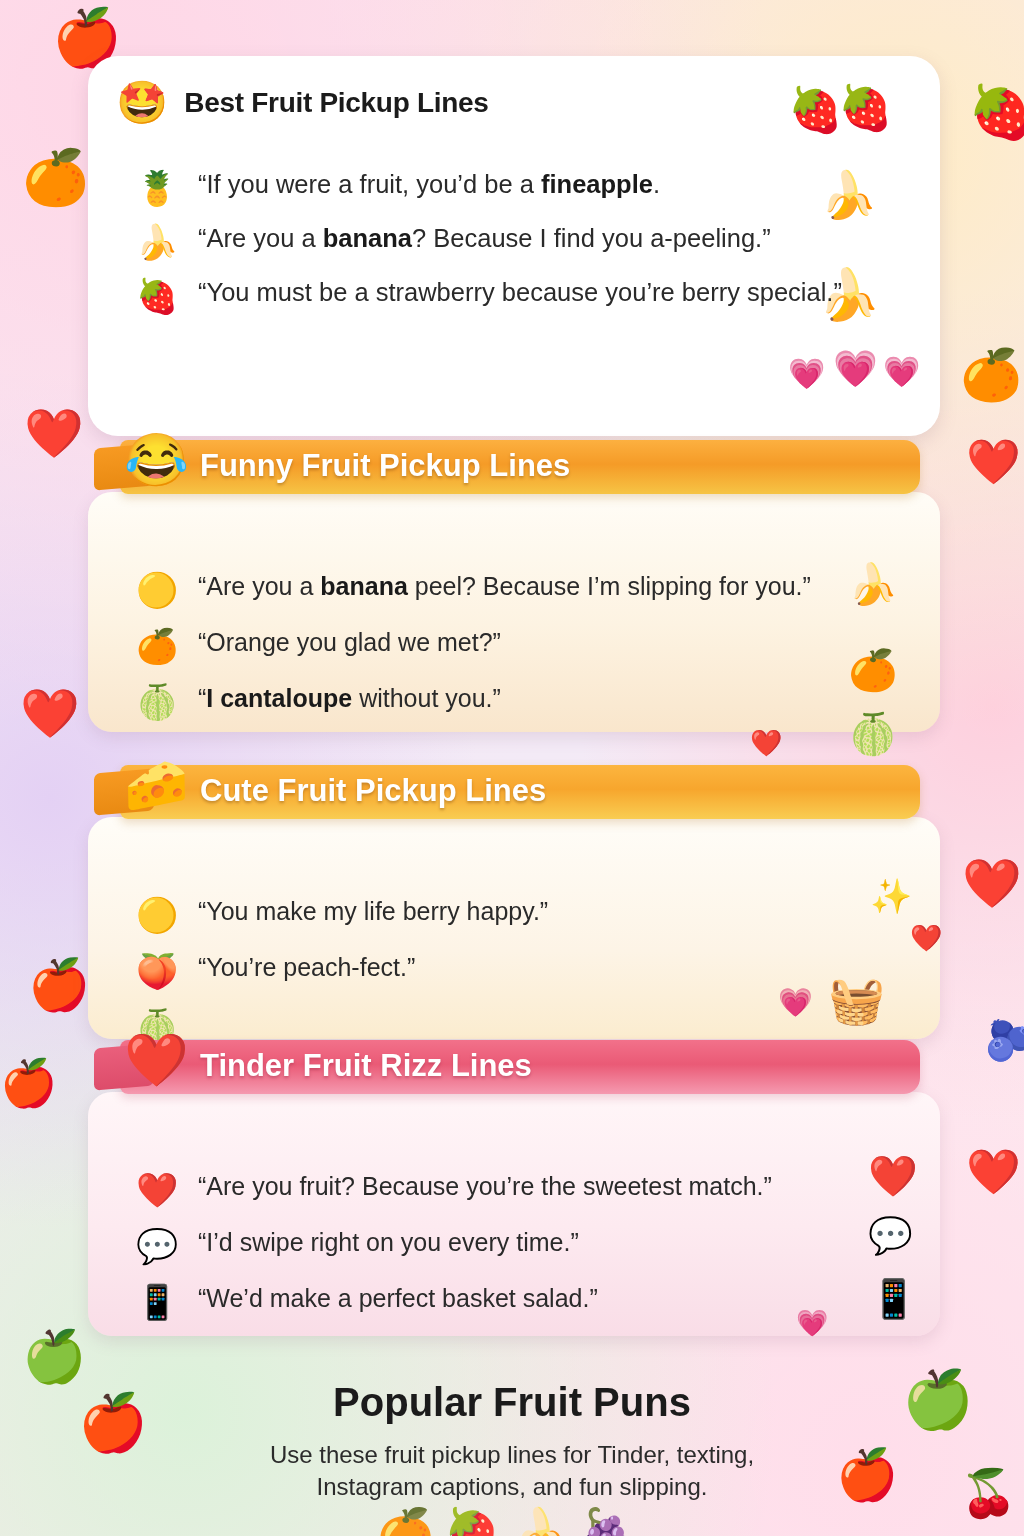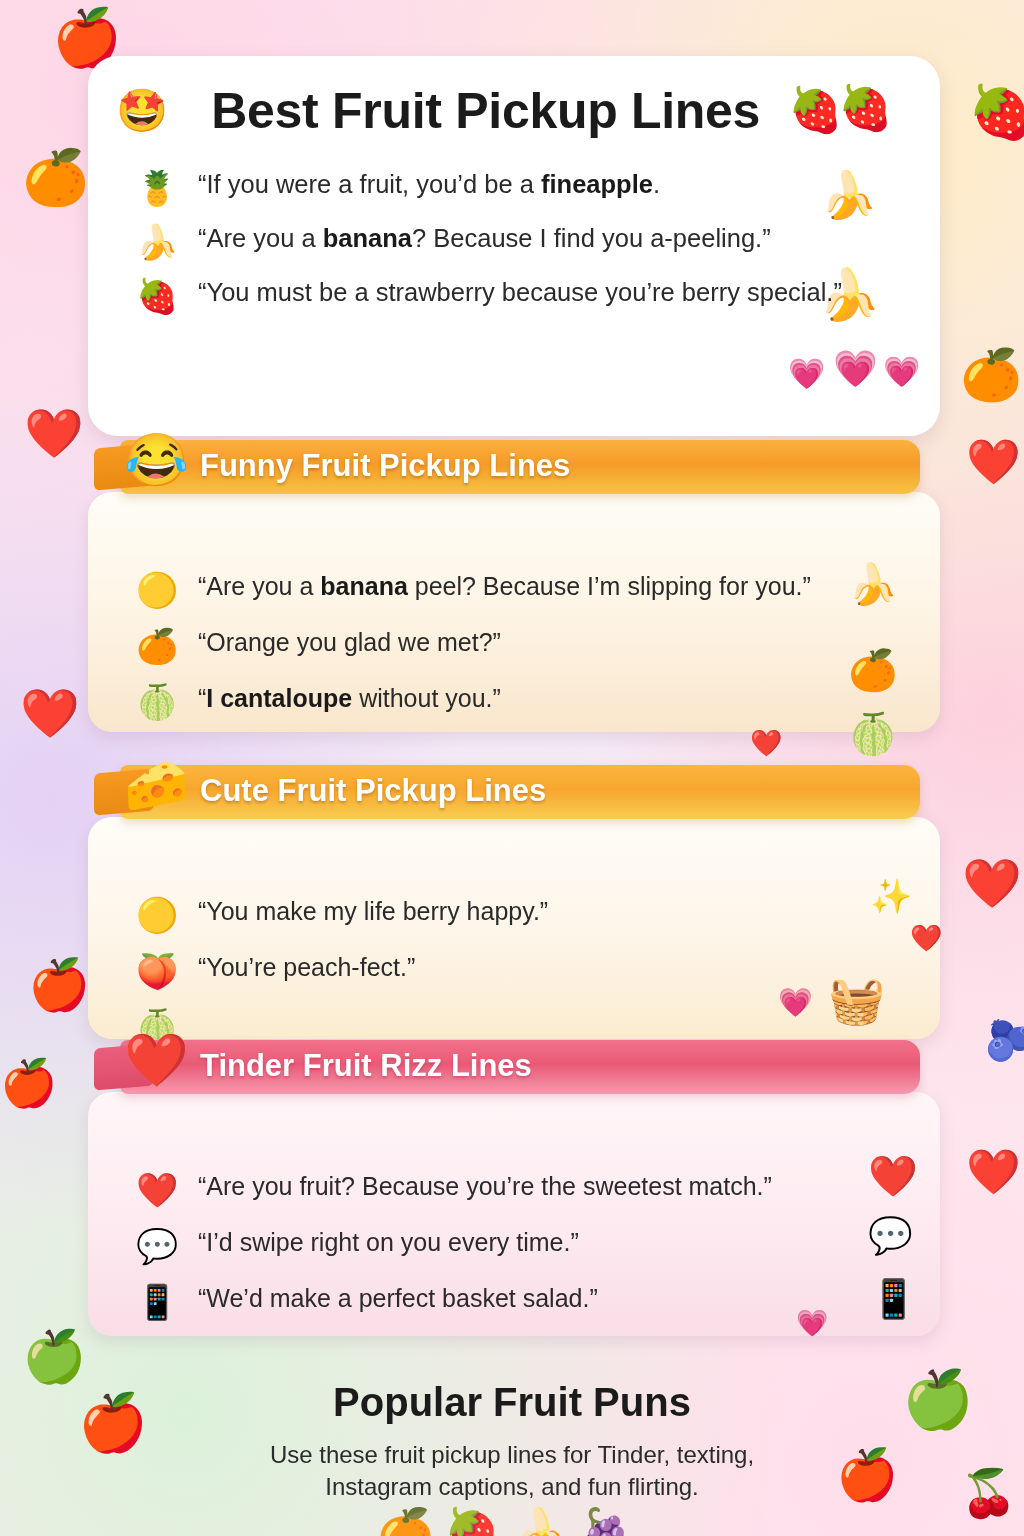--- a/index.html
+++ b/index.html
@@ -71,26 +71,25 @@
   .title-row {
     position: absolute;
     left: 28px;
     top: 26px;
     display: flex;
     align-items: center;
     gap: 16px;
   }
   .title-emoji { font-size: 42px; line-height: 1; }
   .main-title {
-    font-size: 50px;
+    font-size: 28px;
     font-weight: bold;
     color: #1b1b1b;
     letter-spacing: -0.3px;
     white-space: nowrap;
-    margin-left: 27px;
   }
   .best-lines {
     position: absolute;
     left: 110px;
     top: 112px;
     width: 690px;
   }
   .line {
     display: flex;
     align-items: flex-start;
@@ -374,17 +373,17 @@
       <div class="ribbon ribbon-pink">
         <div class="ribbon-tail tail-pink"></div>
       </div>
       <span class="section-emoji">❤️</span>
       <span class="section-title pink-shadow">Tinder Fruit Rizz Lines</span>
     </div>
 
     <div class="footer">
       <div class="footer-title">Popular Fruit Puns</div>
       <div class="footer-sub">Use these fruit pickup lines for Tinder, texting,</div>
-      <div class="footer-sub">Instagram captions, and fun flirting.</div>
+      <div class="footer-sub">Instagram captions, and fun slipping.</div>
     </div>
     <div class="footer-strip">🍊🍓🍌🍇</div>
   </div>
 </div>
 
 </body></html>

